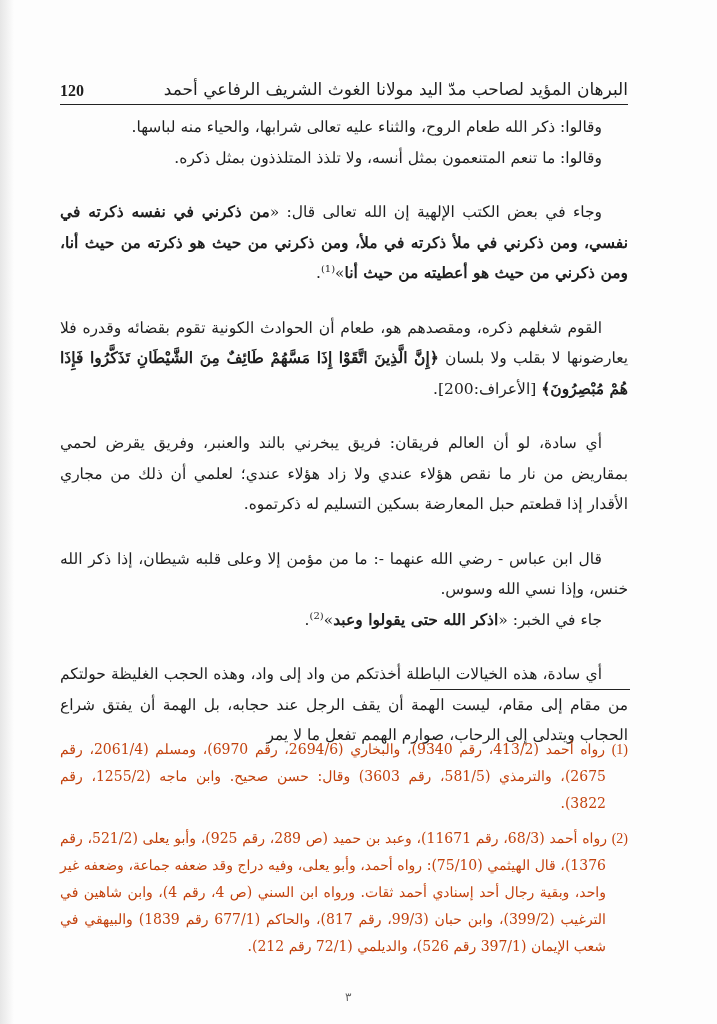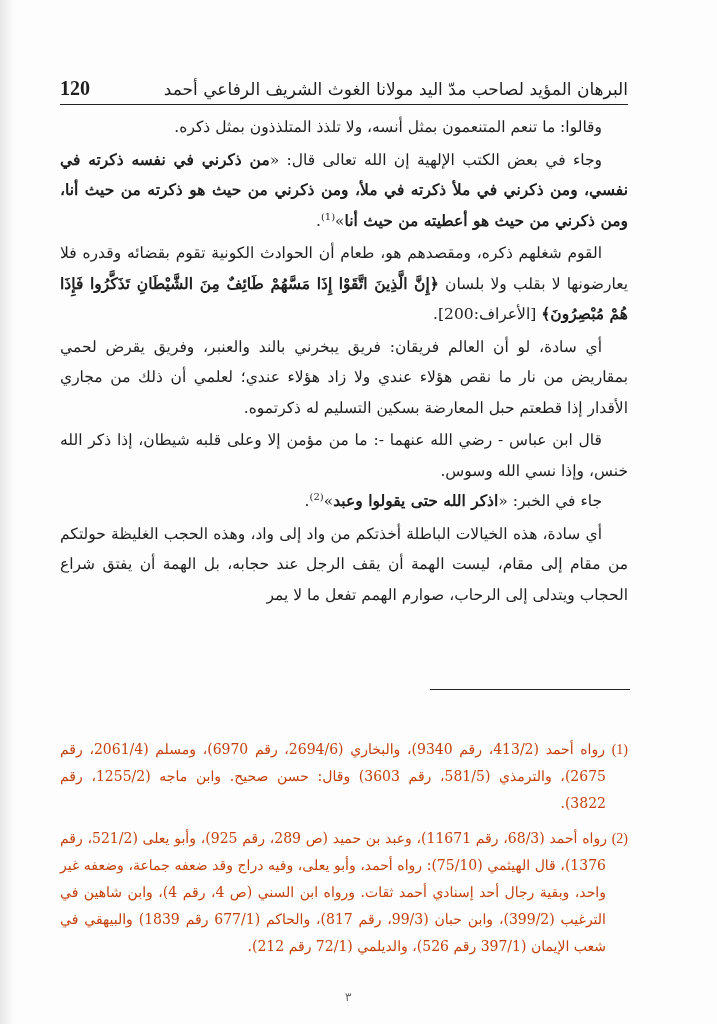--- a/index.html
+++ b/index.html
@@ -11,28 +11,28 @@
       position: relative;
     }
     .page { position: absolute; left: 0; top: 0; width: 717px; height: 1024px; background: #fdfdfd; }
     .shade { position: absolute; left: 0; top: 0; width: 14px; height: 1024px;
       background: linear-gradient(to right, #e6e6e6, #fdfdfd); }
     .header {
       position: absolute; left: 60px; top: 72px; width: 568px; height: 32px;
       direction: rtl; display: flex; align-items: flex-end; justify-content: space-between;
       border-bottom: 1.5px solid #222;
     }
-    .page-number { font-family: "Liberation Serif", serif; font-weight: bold; font-size: 20px; padding-bottom: 4px; }
+    .page-number { font-family: "Liberation Serif", serif; font-weight: bold; font-size: 16px; padding-bottom: 4px; }
     .running-title { font-weight: normal; font-size: 17px; padding-bottom: 5px; white-space: nowrap; }
     .body-text {
       position: absolute; left: 60px; top: 112px; width: 568px;
       direction: rtl; text-align: justify; font-size: 15.5px; line-height: 30.5px;
     }
     .body-text p { margin: 0; text-indent: 26px; }
-    .body-text p.gap { margin-top: 2px; }
+    .body-text p.gap { margin-top: 24px; }
     .b { font-weight: bold; }
     .sup { font-size: 10px; vertical-align: super; line-height: 0; }
     .fn-rule { position: absolute; left: 430px; top: 689px; width: 200px; border-top: 1.5px solid #222; }
     .footnotes {
       position: absolute; left: 60px; top: 736px; width: 568px;
       direction: rtl; text-align: justify; font-size: 14px; line-height: 27px; color: #c2410c;
     }
     .footnote { margin: 0 0 8px 0; padding-right: 22px; text-indent: -22px; }
     .fn-num { font-family: "Liberation Serif", serif; }
     .folio { position: absolute; left: 345px; top: 990px; font-size: 12px; color: #666; }
@@ -42,20 +42,21 @@
 
 <div class="page">
   <div class="shade"></div>
 
   <div class="header">
     <span class="running-title">البرهان المؤيد لصاحب مدّ اليد مولانا الغوث الشريف الرفاعي أحمد</span>
     <span class="page-number">120</span>
   </div>
 
   <div class="body-text" id="body-text">
+      <p><span>وقالوا: ذكر الله طعام الروح، والثناء عليه تعالى شرابها، والحياء منه لباسها.</span></p>
       <p><span>وقالوا: ما تنعم المتنعمون بمثل أنسه، ولا تلذذ المتلذذون بمثل ذكره.</span></p>
       <p class="gap"><span>وجاء في بعض الكتب الإلهية إن الله تعالى قال: «</span><span class="b">من ذكرني في نفسه ذكرته في نفسي، ومن ذكرني في ملأ ذكرته في ملأ، ومن ذكرني من حيث هو ذكرته من حيث أنا، ومن ذكرني من حيث هو أعطيته من حيث أنا</span><span>»</span><span class="sup">(1)</span><span>.</span></p>
       <p class="gap"><span>القوم شغلهم ذكره، ومقصدهم هو، طعام أن الحوادث الكونية تقوم بقضائه وقدره فلا يعارضونها لا بقلب ولا بلسان </span><span class="b">﴿إِنَّ الَّذِينَ اتَّقَوْا إِذَا مَسَّهُمْ طَائِفٌ مِنَ الشَّيْطَانِ تَذَكَّرُوا فَإِذَا هُمْ مُبْصِرُونَ﴾</span><span> [الأعراف:200].</span></p>
       <p class="gap"><span>أي سادة، لو أن العالم فريقان: فريق يبخرني بالند والعنبر، وفريق يقرض لحمي بمقاريض من نار ما نقص هؤلاء عندي ولا زاد هؤلاء عندي؛ لعلمي أن ذلك من مجاري الأقدار إذا قطعتم حبل المعارضة بسكين التسليم له ذكرتموه.</span></p>
       <p class="gap"><span>قال ابن عباس - رضي الله عنهما -: ما من مؤمن إلا وعلى قلبه شيطان، إذا ذكر الله خنس، وإذا نسي الله وسوس.</span></p>
       <p><span>جاء في الخبر: «</span><span class="b">اذكر الله حتى يقولوا وعبد</span><span>»</span><span class="sup">(2)</span><span>.</span></p>
       <p class="gap"><span>أي سادة، هذه الخيالات الباطلة أخذتكم من واد إلى واد، وهذه الحجب الغليظة حولتكم من مقام إلى مقام، ليست الهمة أن يقف الرجل عند حجابه، بل الهمة أن يفتق شراع الحجاب ويتدلى إلى الرحاب، صوارم الهمم تفعل ما لا يمر</span></p>
     </div>
 
   <div class="fn-rule"></div>

